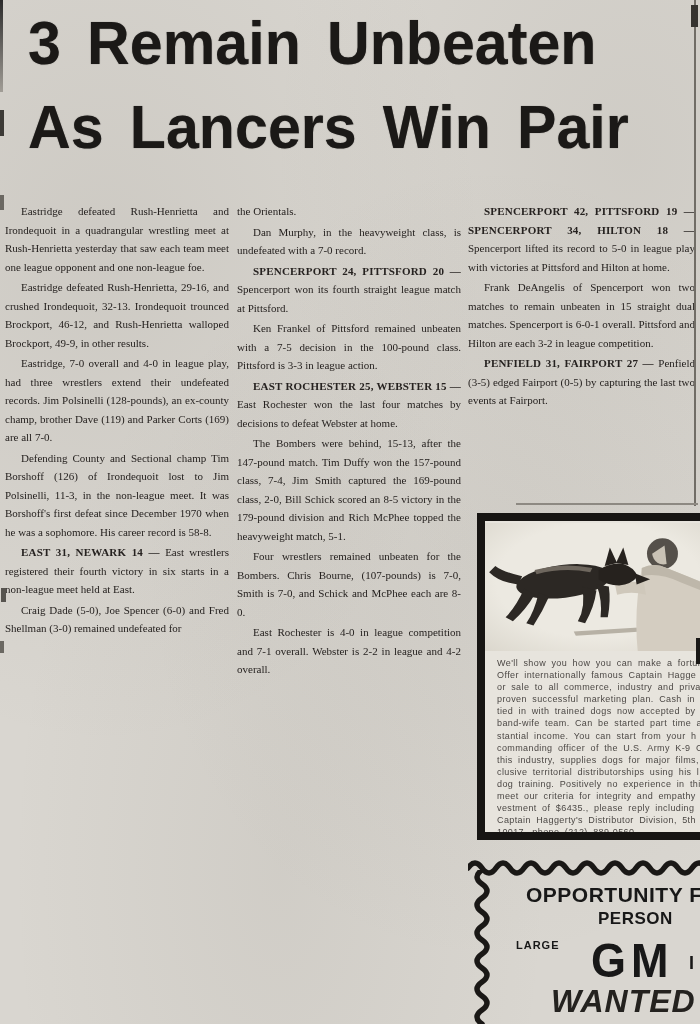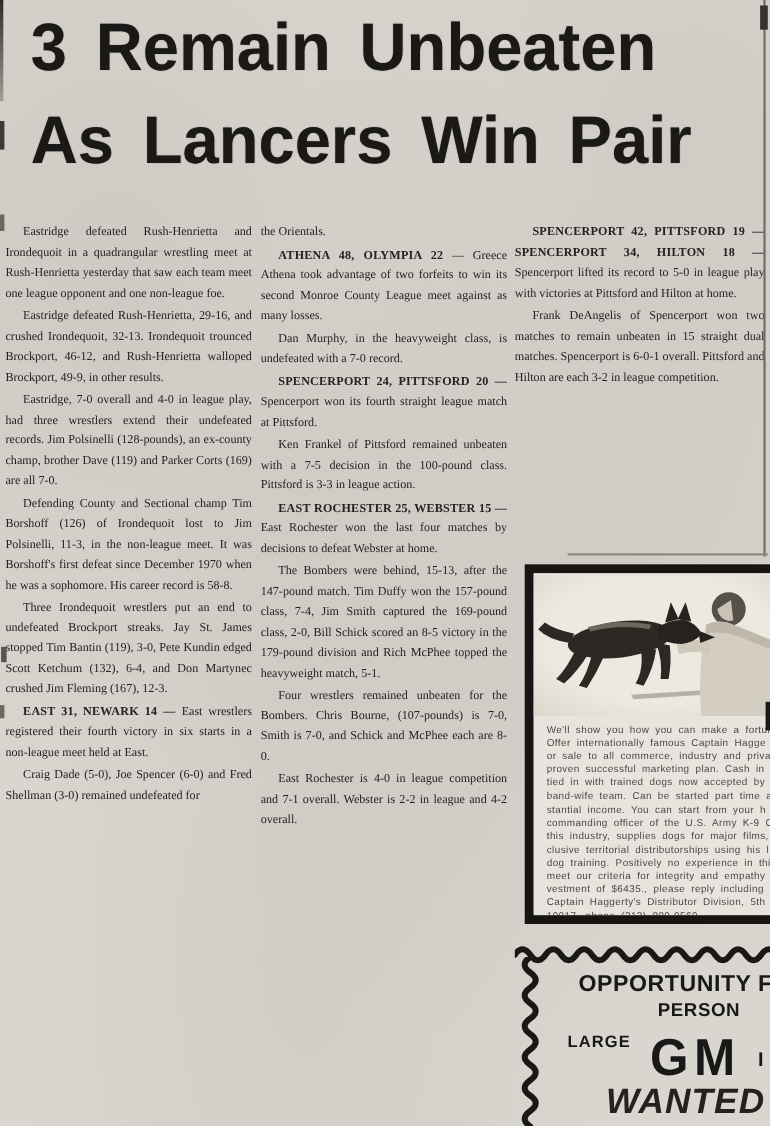--- a/index.html
+++ b/index.html
@@ -46,21 +46,21 @@
   .ad1-text {
     padding:6px 0 0 12px; font-family:"Liberation Sans", sans-serif;
     font-size:9px; line-height:12.1px; color:#4c4845;
     letter-spacing:.4px; word-spacing:2.5px; white-space:nowrap; overflow:hidden;
   }
   
   .wave { position:absolute; }
   .gm-text { position:absolute; font-family:"Liberation Sans", sans-serif; color:#181818; white-space:nowrap; }
   .gm-opportunity { left:526px; top:883px; font-weight:700; font-size:21px; letter-spacing:.5px; }
   .gm-personnel  { left:598px; top:909px; font-weight:700; font-size:17px; letter-spacing:.5px; }
-  .gm-large      { left:516px; top:939px; font-weight:700; font-size:15px; letter-spacing:1px; }
+  .gm-large      { left:516px; top:939px; font-weight:700; font-size:11px; letter-spacing:1px; }
   .gm-gm         { left:591px; top:934px; font-weight:700; font-size:45px; letter-spacing:5px; transform:scaleY(1.05); transform-origin:left top; }
   .gm-partial    { left:689px; top:953px; font-weight:700; font-size:18px; }
   .gm-wanted     { left:551px; top:983px; font-weight:700; font-style:italic; font-size:32px; letter-spacing:1px; color:#24221f; }
   
   .mark { position:absolute; }
   .rule-right   { left:694px; top:0; width:2px; height:506px; background:#716d66; }
   .rule-above-ad{ left:516px; top:503px; width:182px; height:2px; background:#8d8982; }
   .m1 { left:0; top:0; width:3px; height:92px; background:linear-gradient(#2b2b2b,#a19d96); }
   .m2 { left:0; top:110px; width:4px; height:26px; background:#3c3a36; }
   .m3 { left:0; top:195px; width:4px; height:15px; background:#6b6862; }
@@ -75,40 +75,39 @@
 <div class="page">
 
   <div class="hl hl1">3 Remain Unbeaten</div>
   <div class="hl hl2">As Lancers Win Pair</div>
 
   <div class="col col-1">
     <p><span>Eastridge defeated Rush-Henrietta and Irondequoit in a quadrangular wrestling meet at Rush-Henrietta yesterday that saw each team meet one league opponent and one non-league foe.</span></p>
     <p><span>Eastridge defeated Rush-Henrietta, 29-16, and crushed Irondequoit, 32-13. Irondequoit trounced Brockport, 46-12, and Rush-Henrietta walloped Brockport, 49-9, in other results.</span></p>
     <p><span>Eastridge, 7-0 overall and 4-0 in league play, had three wrestlers extend their undefeated records. Jim Polsinelli (128-pounds), an ex-county champ, brother Dave (119) and Parker Corts (169) are all 7-0.</span></p>
     <p><span>Defending County and Sectional champ Tim Borshoff (126) of Irondequoit lost to Jim Polsinelli, 11-3, in the non-league meet. It was Borshoff's first defeat since December 1970 when he was a sophomore. His career record is 58-8.</span></p>
-    <p><span>Three Irondequoit wrestlers put an end to undefeated Brockport streaks. Jay St. James stopped Tim Bantin (119), 3-0, Pete Kundin edged Scott Ketchum (132), 6-4, and Don Martynec crushed Jim Fleming (167), 12-3.</span></p>
     <p><b class="runin">EAST 31, NEWARK 14 — </b><span>East wrestlers registered their fourth victory in six starts in a non-league meet held at East.</span></p>
     <p><span>Craig Dade (5-0), Joe Spencer (6-0) and Fred Shellman (3-0) remained undefeated for</span></p>
   </div>
 
   <div class="col col-2">
     <p class="noindent"><span>the Orientals.</span></p>
-    <p><b class="runin">ATHENA 48, OLYMPIA 22</b><span> — Greece Athena took advantage of two forfeits to win its second Monroe County League meet against as many losses.</span></p>
     <p><span>Dan Murphy, in the heavyweight class, is undefeated with a 7-0 record.</span></p>
     <p><b class="runin">SPENCERPORT 24, PITTSFORD 20 — </b><span>Spencerport won its fourth straight league match at Pittsford.</span></p>
     <p><span>Ken Frankel of Pittsford remained unbeaten with a 7-5 decision in the 100-pound class. Pittsford is 3-3 in league action.</span></p>
     <p><b class="runin">EAST ROCHESTER 25, WEBSTER 15 — </b><span>East Rochester won the last four matches by decisions to defeat Webster at home.</span></p>
     <p><span>The Bombers were behind, 15-13, after the 147-pound match. Tim Duffy won the 157-pound class, 7-4, Jim Smith captured the 169-pound class, 2-0, Bill Schick scored an 8-5 victory in the 179-pound division and Rich McPhee topped the heavyweight match, 5-1.</span></p>
     <p><span>Four wrestlers remained unbeaten for the Bombers. Chris Bourne, (107-pounds) is 7-0, Smith is 7-0, and Schick and McPhee each are 8-0.</span></p>
     <p><span>East Rochester is 4-0 in league competition and 7-1 overall. Webster is 2-2 in league and 4-2 overall.</span></p>
   </div>
 
   <div class="col col-3">
     <p><b class="runin">SPENCERPORT 42, PITTSFORD 19 — SPENCERPORT 34, HILTON 18 — </b><span>Spencerport lifted its record to 5-0 in league play with victories at Pittsford and Hilton at home.</span></p>
     <p><span>Frank DeAngelis of Spencerport won two matches to remain unbeaten in 15 straight dual matches. Spencerport is 6-0-1 overall. Pittsford and Hilton are each 3-2 in league competition.</span></p>
+    <p><b class="runin">PENFIELD 31, FAIRPORT 27 — </b><span>Penfield (3-5) edged Fairport (0-5) by capturing the last two events at Fairport.</span></p>
   </div>
 
   <div class="ad1">
     <svg class="ad1-photo" viewBox="0 0 220 125" preserveAspectRatio="none">
       <rect x="0" y="0" width="220" height="125" fill="#ece9e1"></rect>
       <rect x="0" y="0" width="220" height="125" fill="url(#vg)" opacity=".5"></rect>
       <defs>
         <radialGradient id="vg" cx="50%" cy="45%" r="75%">
           <stop offset="60%" stop-color="#ece9e1"></stop>
           <stop offset="100%" stop-color="#c9c4b8"></stop>

